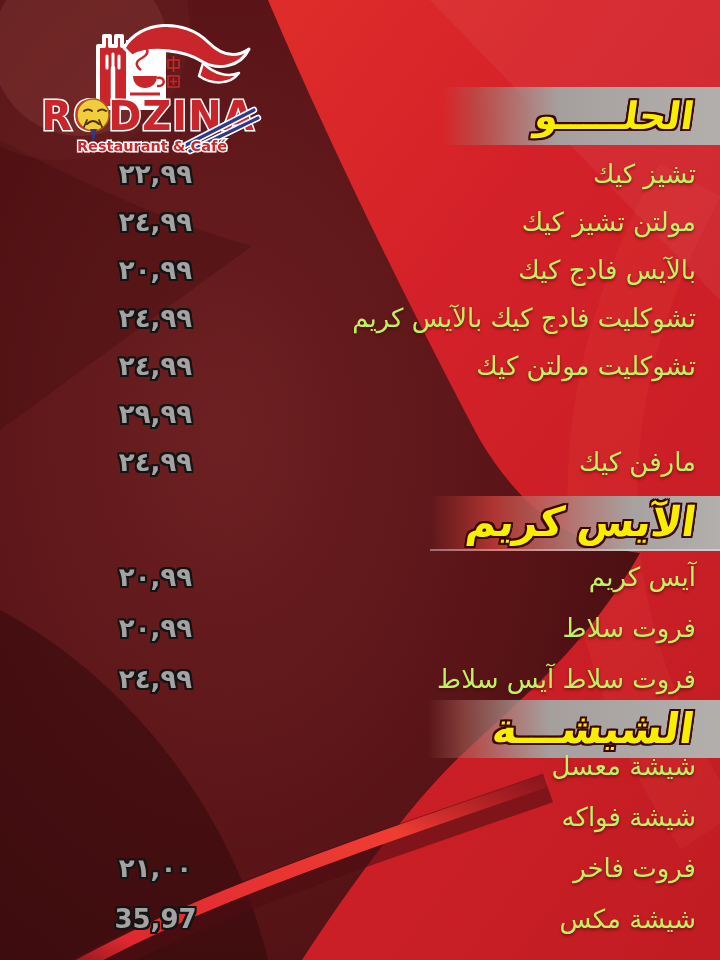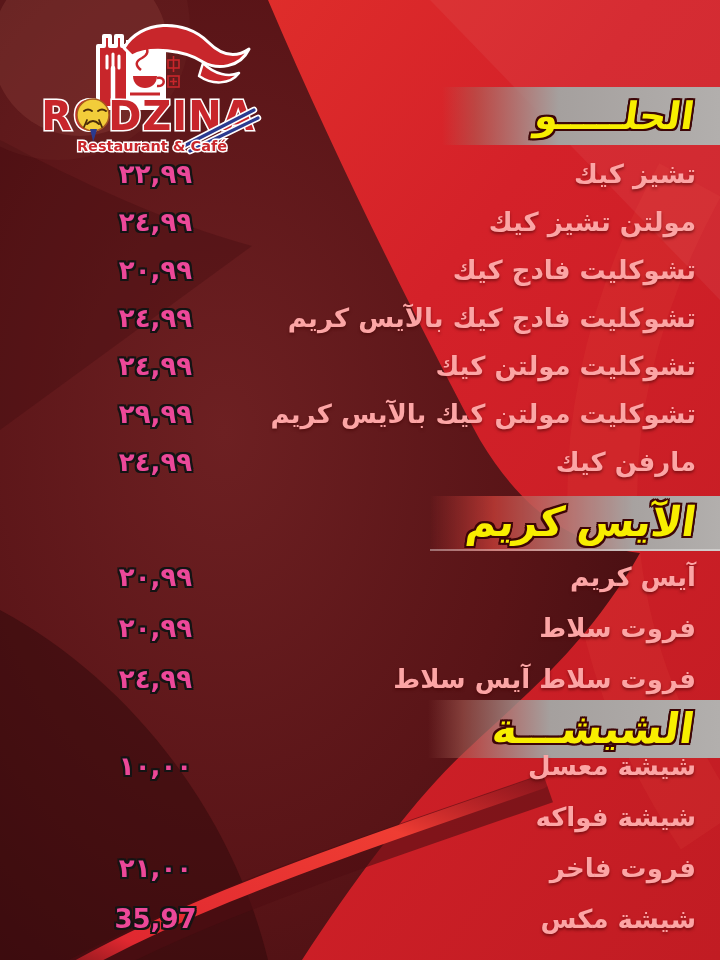--- a/index.html
+++ b/index.html
@@ -32,27 +32,27 @@
   #banner-s3 .banner-title{font-size:42px;line-height:58px;padding-right:26px;}
   
   .rows{position:absolute;left:0;right:0;}
   #rows-s1{top:150px;} #rows-s1 .row{height:48px;}
   #rows-s2{top:551px;} #rows-s2 .row{height:51px;}
   #rows-s3{top:740px;} #rows-s3 .row{height:51px;}
   .row{position:relative;}
   .item-name{
     position:absolute;right:24px;top:50%;transform:translateY(-50%);
     direction:rtl;white-space:nowrap;
-    color:#fca5a5;font-weight:bold;font-size:26px;
+    color:#bef264;font-weight:normal;font-size:26px;
     text-shadow:0 2px 3px rgba(70,6,6,.55);
   }
   .item-price{
     position:absolute;left:58px;width:195px;top:50%;transform:translateY(-50%);
     direction:ltr;text-align:center;white-space:nowrap;
-    color:#ec4899;font-weight:bold;font-size:26px;
+    color:#a3a3a3;font-weight:bold;font-size:26px;
     text-shadow:-2px -2px 0 #141414, 2px -2px 0 #141414, -2px 2px 0 #141414, 2px 2px 0 #141414,
                 -2px 0 0 #141414, 2px 0 0 #141414, 0 -2px 0 #141414, 0 2px 0 #141414;
   }
 </style>
 </head>
 <body>
 
 <div class="page">
 
   <svg id="bg-art" viewBox="0 0 720 960" preserveAspectRatio="none" aria-hidden="true">
@@ -149,33 +149,32 @@
     <div class="row">
       <span class="item-price">٢٢,٩٩</span>
       <span class="item-name">تشيز كيك</span>
     </div>
     <div class="row">
       <span class="item-price">٢٤,٩٩</span>
       <span class="item-name">مولتن تشيز كيك</span>
     </div>
     <div class="row">
       <span class="item-price">٢٠,٩٩</span>
-      <span class="item-name">تشوكليت فادج كيك</span>
+      <span class="item-name">بالآيس فادج كيك</span>
     </div>
     <div class="row">
       <span class="item-price">٢٤,٩٩</span>
       <span class="item-name">تشوكليت فادج كيك بالآيس كريم</span>
     </div>
     <div class="row">
       <span class="item-price">٢٤,٩٩</span>
       <span class="item-name">تشوكليت مولتن كيك</span>
     </div>
     <div class="row">
       <span class="item-price">٢٩,٩٩</span>
-      <span class="item-name">تشوكليت مولتن كيك بالآيس كريم</span>
     </div>
     <div class="row">
       <span class="item-price">٢٤,٩٩</span>
       <span class="item-name">مارفن كيك</span>
     </div>
   </div>
 
   <div class="rows" id="rows-s2">
     <div class="row">
       <span class="item-price">٢٠,٩٩</span>
@@ -186,21 +185,20 @@
       <span class="item-name">فروت سلاط</span>
     </div>
     <div class="row">
       <span class="item-price">٢٤,٩٩</span>
       <span class="item-name">فروت سلاط آيس سلاط</span>
     </div>
   </div>
 
   <div class="rows" id="rows-s3">
     <div class="row">
-      <span class="item-price">١٠,٠٠</span>
       <span class="item-name">شيشة معسل</span>
     </div>
     <div class="row">
       <span class="item-name">شيشة فواكه</span>
     </div>
     <div class="row">
       <span class="item-price">٢١,٠٠</span>
       <span class="item-name">فروت فاخر</span>
     </div>
     <div class="row">

